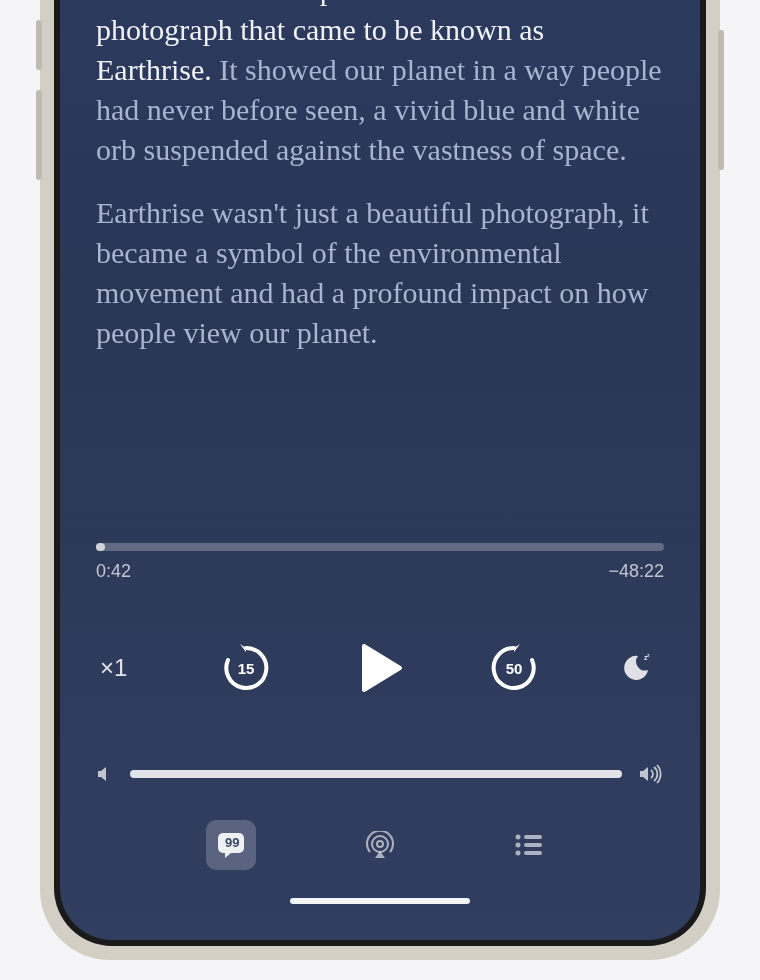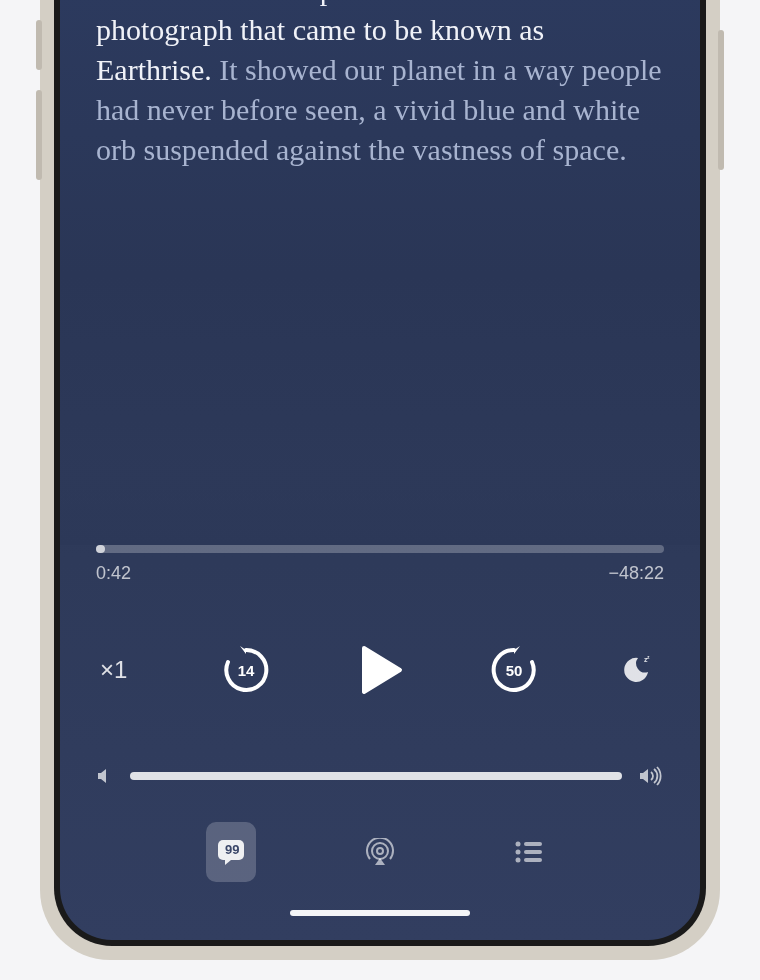--- a/index.html
+++ b/index.html
@@ -65,21 +65,21 @@
     .fade-overlay {
       position: absolute;
       bottom: 0;
       left: 0;
       right: 0;
       height: 80px;
       background: linear-gradient(180deg, transparent 0%, #2c3858 100%);
       pointer-events: none;
     }
     .controls-section {
-      padding: 0 36px 12px 36px;
+      padding: 0 36px 24px 36px;
     }
     .progress-bar {
       height: 8px;
       background: rgba(255,255,255,0.25);
       border-radius: 4px;
       position: relative;
       cursor: pointer;
     }
     .progress-fill {
       position: absolute;
@@ -158,21 +158,21 @@
     }
     .bottom-row {
       display: flex;
       justify-content: space-around;
       align-items: center;
       margin-top: 36px;
       padding: 0 60px;
     }
     .bottom-btn {
       width: 50px;
-      height: 60px;
+      height: 50px;
       cursor: pointer;
       display: flex;
       align-items: center;
       justify-content: center;
       color: rgba(255,255,255,0.6);
       border-radius: 10px;
     }
     .bottom-btn.active {
       background: rgba(255,255,255,0.2);
       color: rgba(255,255,255,0.9);
@@ -207,20 +207,21 @@
   <div class="side-button side-left-2"></div>
   <div class="side-button side-right"></div>
   <div class="phone-inner">
     <div class="screen">
 
       <div class="transcript">
         <div class="transcript-text">
           <p>
             <span class="highlight">William Anders captured the moment in a photograph that came to be known as Earthrise.</span><span> It showed our planet in a way people had never before seen, a vivid blue and white orb suspended against the vastness of space.</span>
           </p>
+          <p class="para2">Earthrise wasn't just a beautiful photograph, it became a symbol of the environmental movement and had a profound impact on how people view our planet.</p>
         </div>
         <div class="fade-overlay"></div>
       </div>
 
       <div class="controls-section">
 
         <div class="progress-bar">
           <div class="progress-fill"></div>
         </div>
         <div class="time-labels">
@@ -229,21 +230,21 @@
         </div>
 
         <div class="playback-row">
           <div class="speed-btn">×1</div>
 
           <div class="skip-btn">
             <svg width="52" height="52" viewBox="0 0 52 52">
               <path d="M26 6 L20 2 L26 10 Z" fill="white"></path>
               <path d="M26 6 A20 20 0 1 1 8 18" fill="none" stroke="white" stroke-width="4" stroke-linecap="round"></path>
             </svg>
-            <span class="skip-number">14</span>
+            <span class="skip-number">15</span>
           </div>
 
           <div class="play-btn">
             <svg width="56" height="56" viewBox="0 0 56 56">
               <path d="M12 6 L48 28 L12 50 Z" fill="white" stroke="white" stroke-width="4" stroke-linejoin="round"></path>
             </svg>
           </div>
 
           <div class="skip-btn">
             <svg width="52" height="52" viewBox="0 0 52 52">

